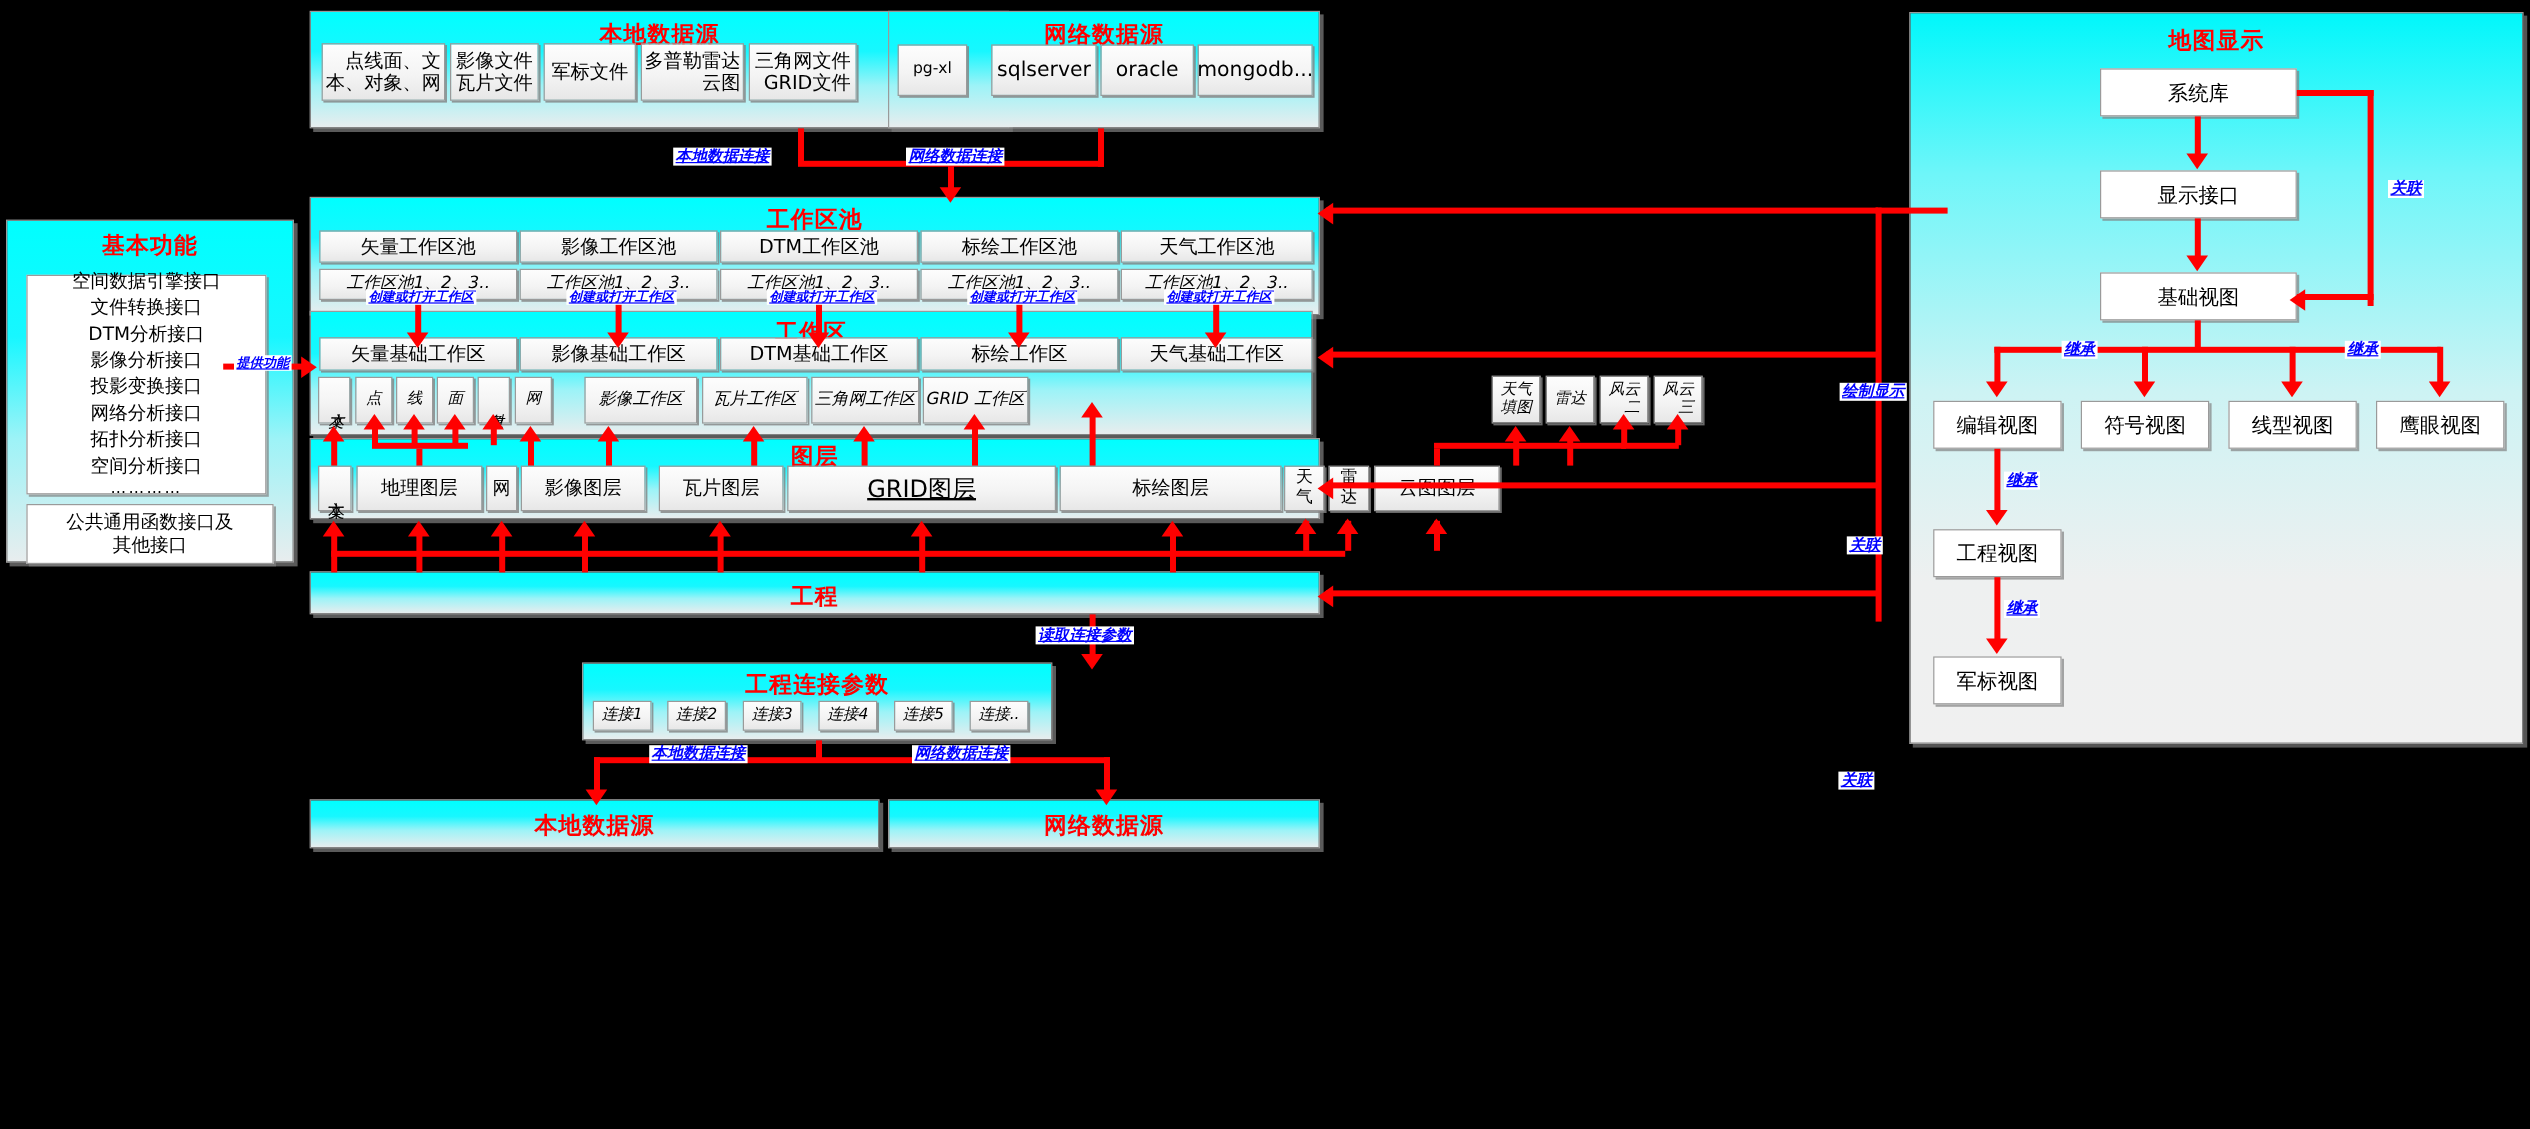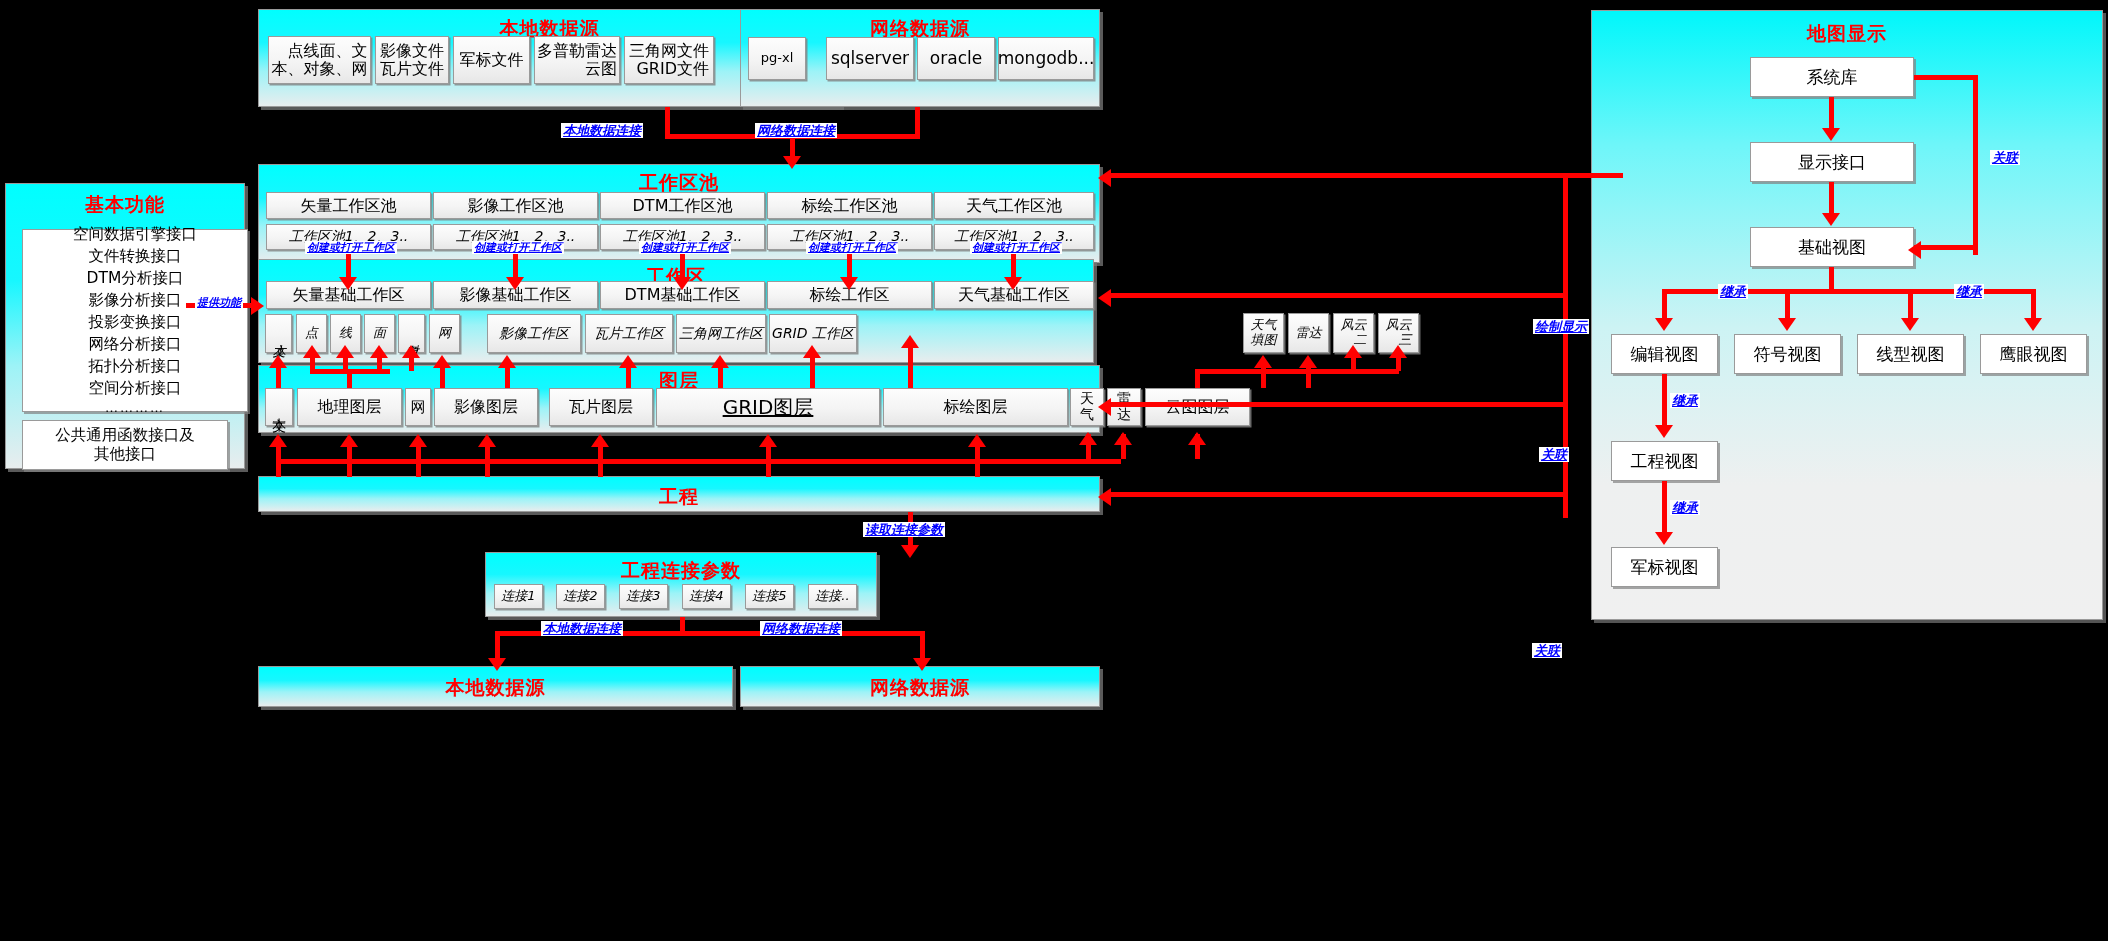--- a/index.html
+++ b/index.html
@@ -66,21 +66,21 @@
   <div class="panel-title abs" style="left:0;top:6px;width:100%;font-size:19px;">网络数据源</div>
 </div>
 <div class="abs cell" style="left:748px;top:37px;width:58px;height:43px;font-size:13px;">pg-xl</div>
 <div class="abs cell" style="left:826px;top:37px;width:88px;height:43px;font-size:17px;">sqlserver</div>
 <div class="abs cell" style="left:917px;top:37px;width:78px;height:43px;font-size:17px;">oracle</div>
 <div class="abs cell" style="left:998px;top:37px;width:96px;height:43px;font-size:17px;">mongodb...</div>
 
 <div class="abs panel" style="left:5px;top:183px;width:240px;height:286px;">
   <div class="panel-title abs" style="left:0;top:8px;width:100%;font-size:19px;">基本功能</div>
 </div>
-<div class="abs plain" style="left:22px;top:229px;width:226px;height:183px;flex-direction:column;justify-content:center;">
+<div class="abs plain" style="left:22px;top:229px;width:200px;height:183px;flex-direction:column;justify-content:center;">
   <div style="line-height:1.42;font-size:15.5px;">
     <div>空间数据引擎接口</div>
     <div>文件转换接口</div>
     <div>DTM分析接口</div>
     <div>影像分析接口</div>
     <div>投影变换接口</div>
     <div>网络分析接口</div>
     <div>拓扑分析接口</div>
     <div>空间分析接口</div>
     <div style="font-size:13px;letter-spacing:2px;">…………</div>

